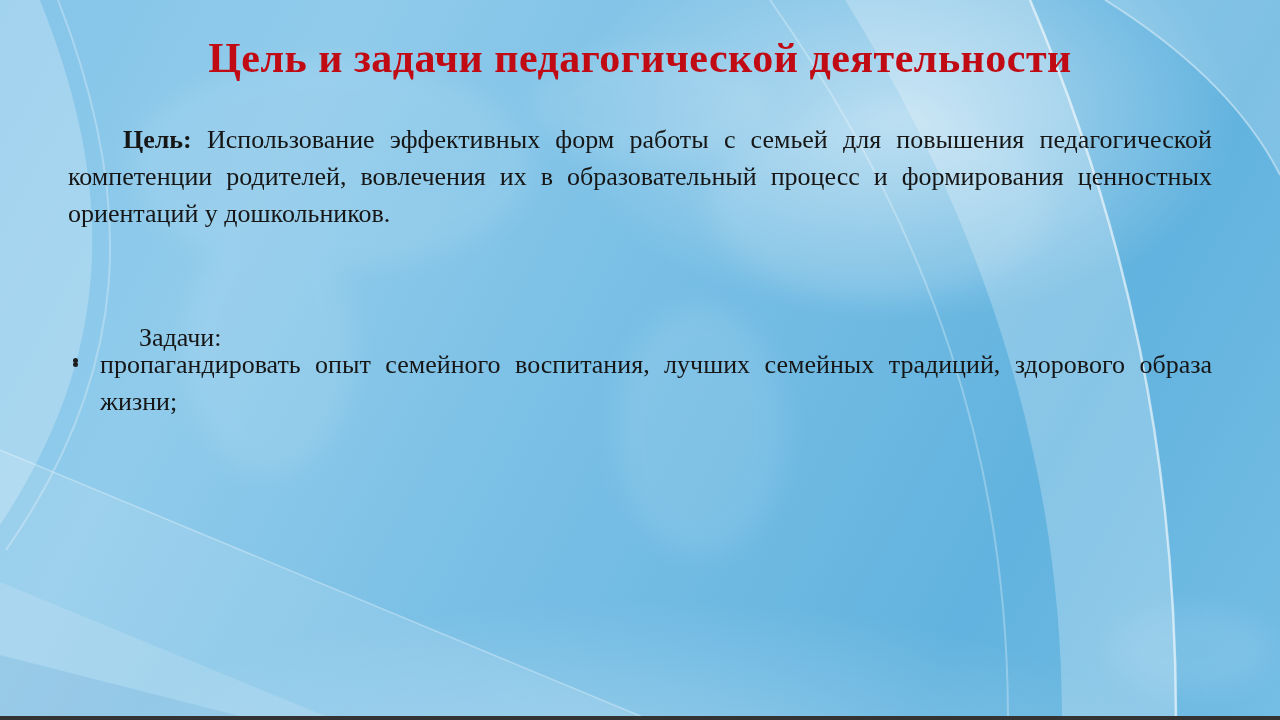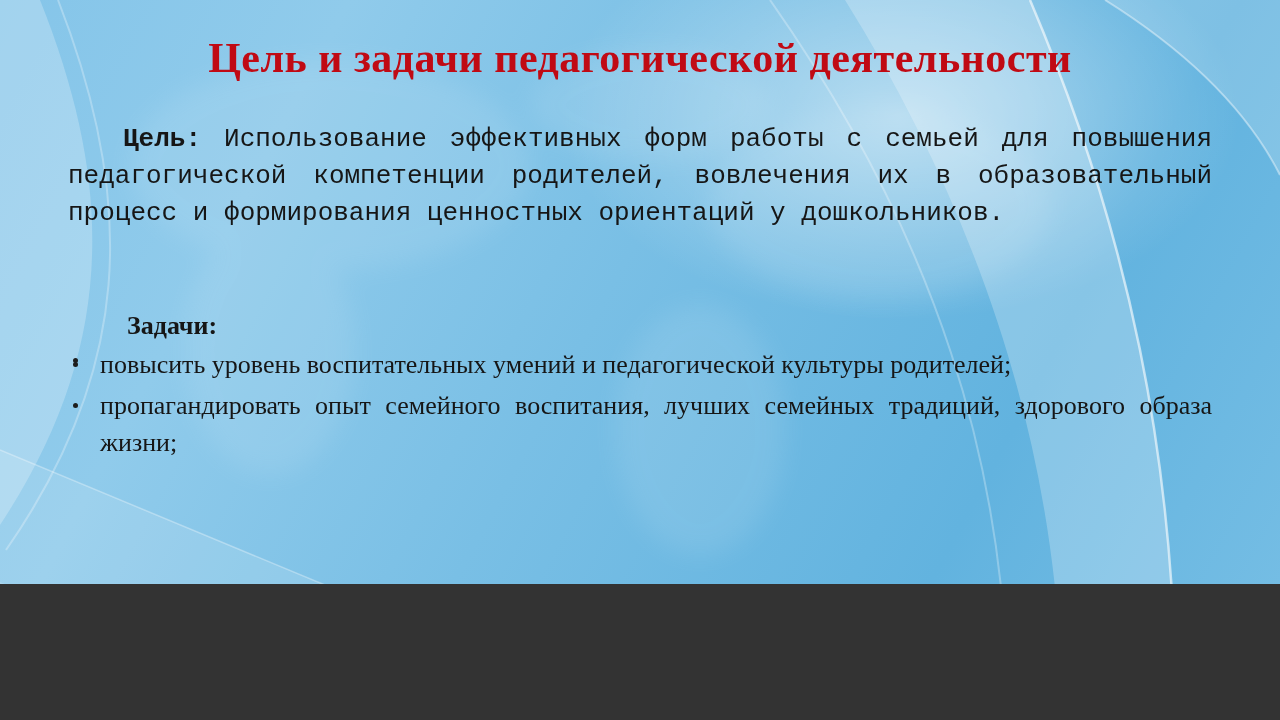--- a/index.html
+++ b/index.html
@@ -1,20 +1,20 @@
 <!DOCTYPE html>
 <html><head>
 <meta charset="utf-8">
 <style>
   html, body { margin: 0; padding: 0; }
   body { background: #333; font-family: "Liberation Serif", "DejaVu Serif", serif; }
   .slide {
     position: relative;
     width: 1280px;
-    height: 584px;
+    height: 716px;
     overflow: hidden;
     background: linear-gradient(118deg, #85c5e9 0%, #90cbeb 22%, #79bfe5 48%, #62b3df 78%, #74bde4 100%);
   }
   .bg-decor {
     position: absolute;
     inset: 0;
     pointer-events: none;
   }
   .slide-title {
     position: absolute;
@@ -30,31 +30,30 @@
   .goal-paragraph {
     position: absolute;
     left: 68px; right: 68px;
     top: 121px;
     margin: 0;
     font-size: 26px;
     line-height: 37px;
     color: #161616;
     text-align: justify;
     text-indent: 55px;
-    font-family: Liberation Mono, monospace;
   }
   .bold-label { font-weight: 700; }
   .tasks-label {
     position: absolute;
     left: 123px;
     top: 303px;
-    margin: 4px;
+    margin: 16px;
     font-size: 26px;
     line-height: 37px;
-    font-weight: 700;
+    font-weight: 400;
     color: #161616;
     text-align: right;
   }
   .tasks-list {
     position: absolute;
     left: 68px; right: 68px;
     top: 342px;
     margin: 0;
     padding: 0;
     list-style: none;
@@ -131,21 +130,17 @@
   </p>
 
   <p class="tasks-label">Задачи:</p>
 
   <ul class="tasks-list">
     <li>
       <span class="bullet-dot"></span>
     </li>
     <li>
       <span class="bullet-dot"></span>
-      <span>повысить уровень воспитательных умений и педагогической культуры родителей;</span>
-    </li>
-    <li>
-      <span class="bullet-dot"></span>
       <span>пропагандировать опыт семейного воспитания, лучших семейных традиций, здорового образа жизни;</span>
     </li>
   </ul>
 
 </div>
 
 </body></html>

